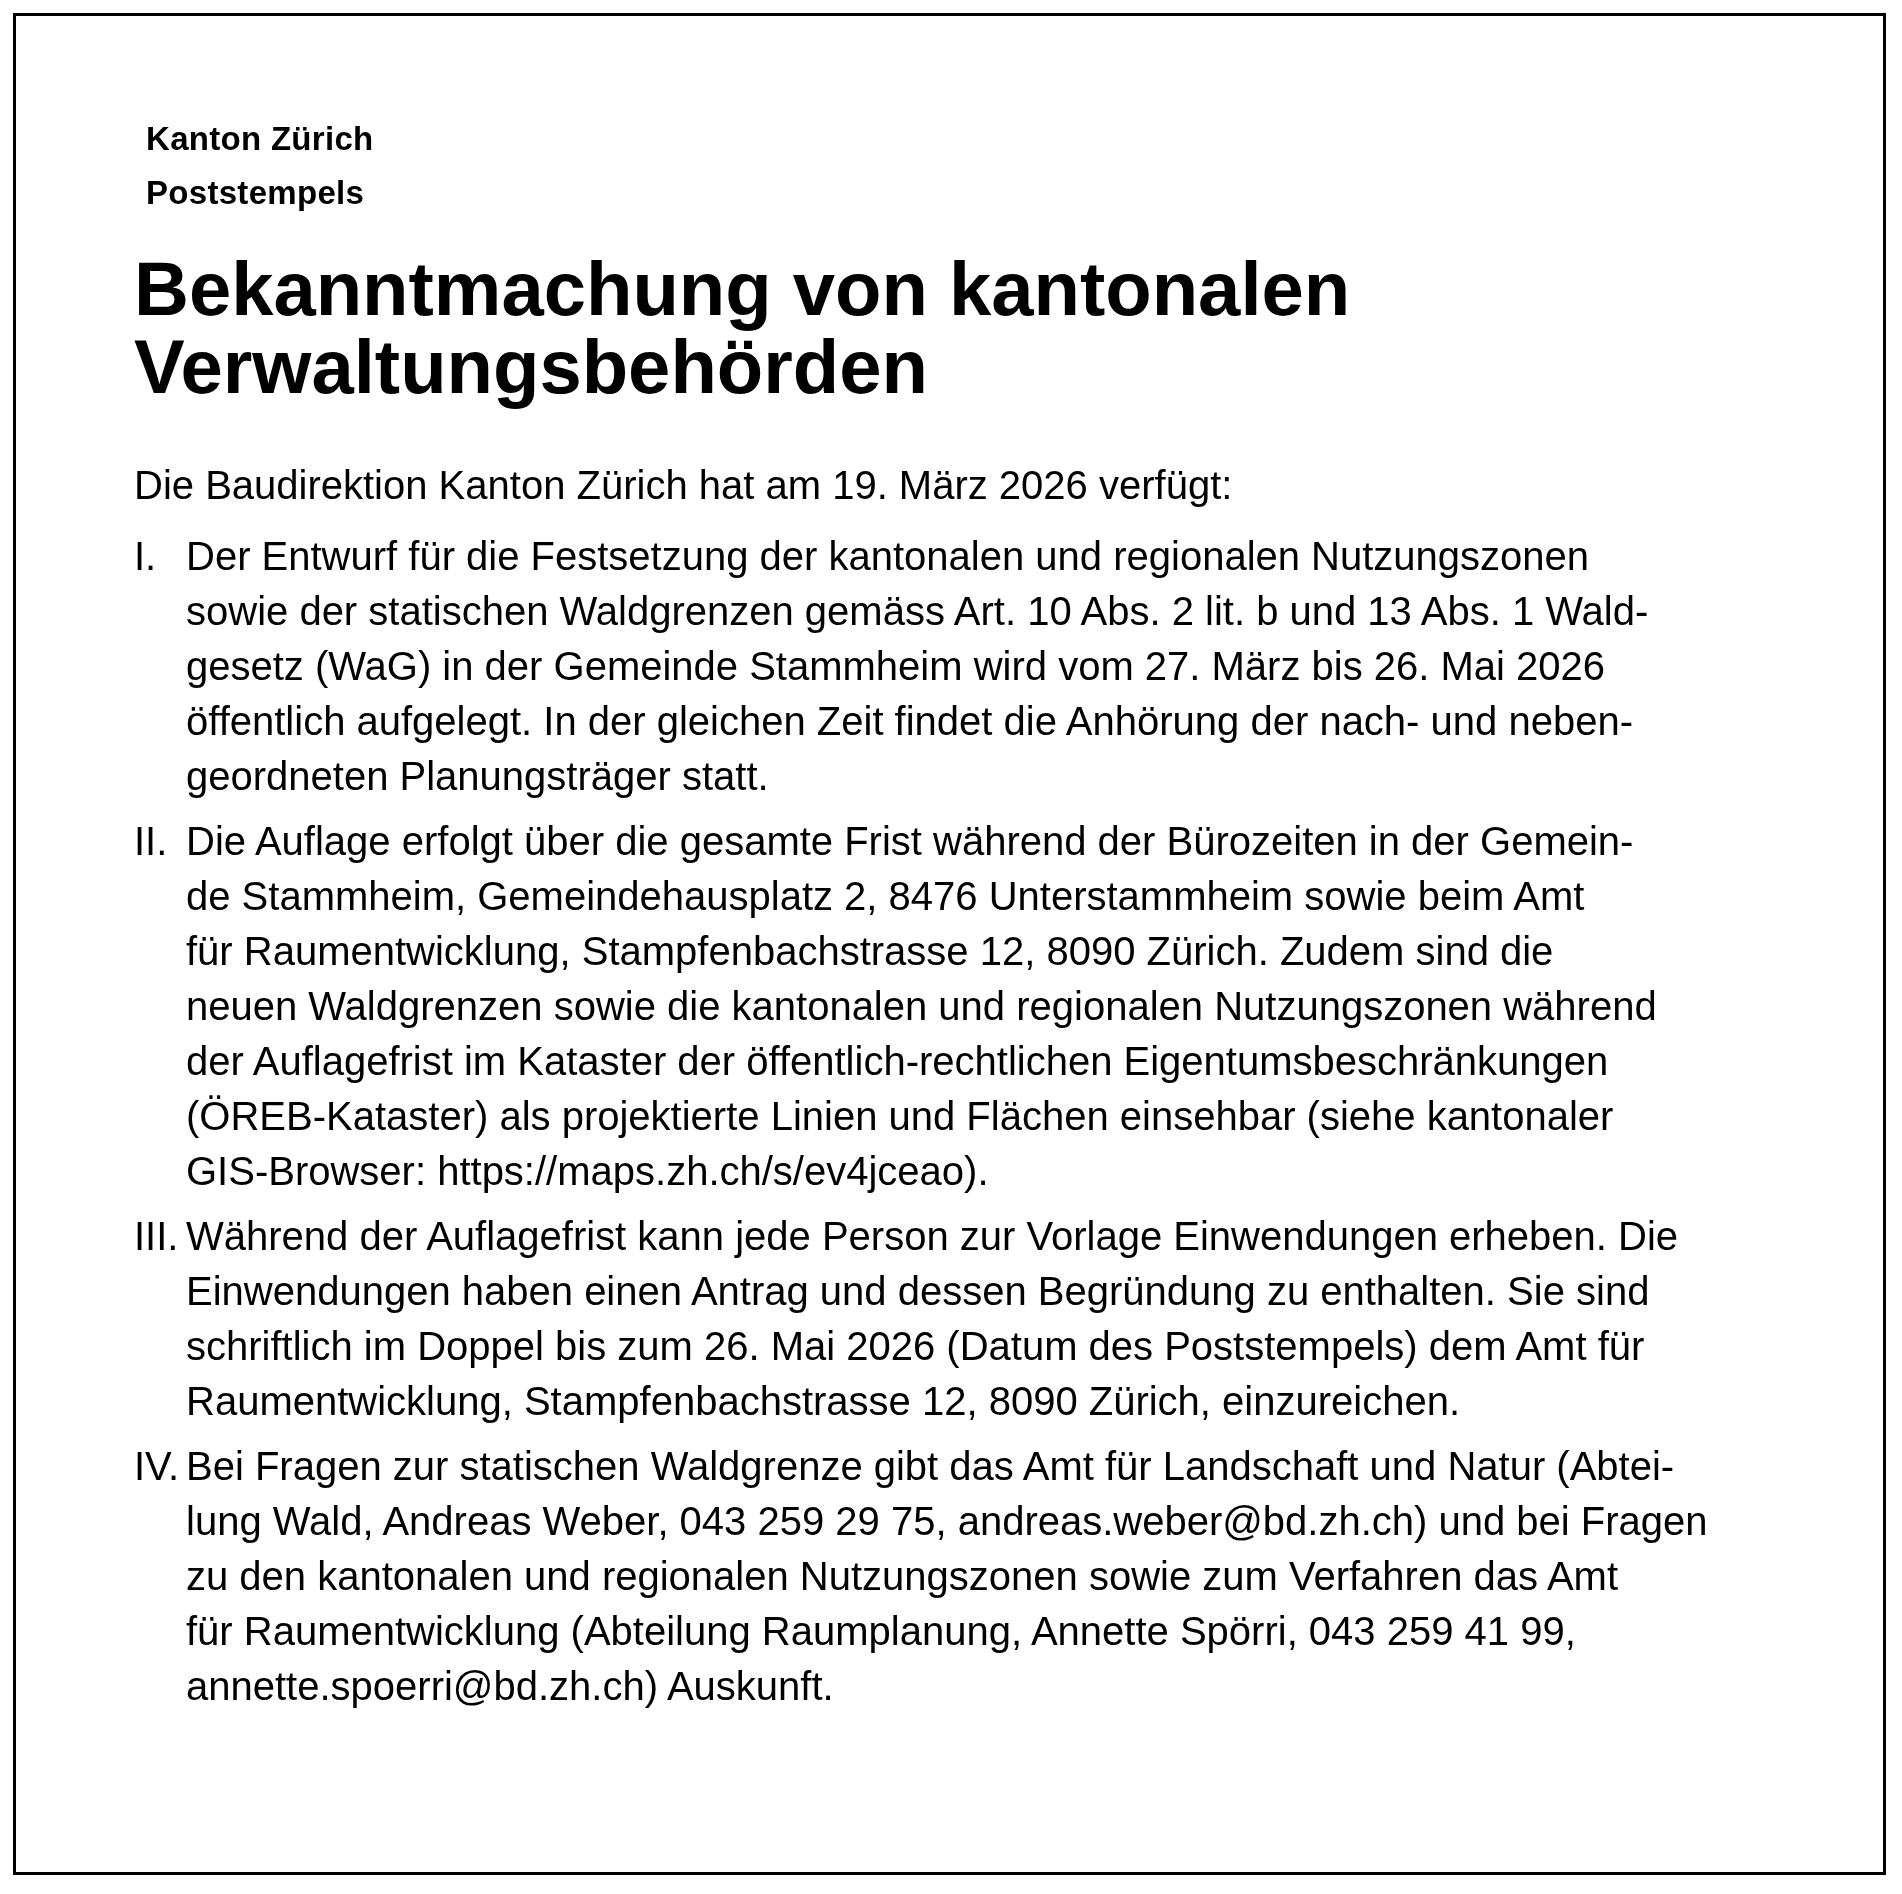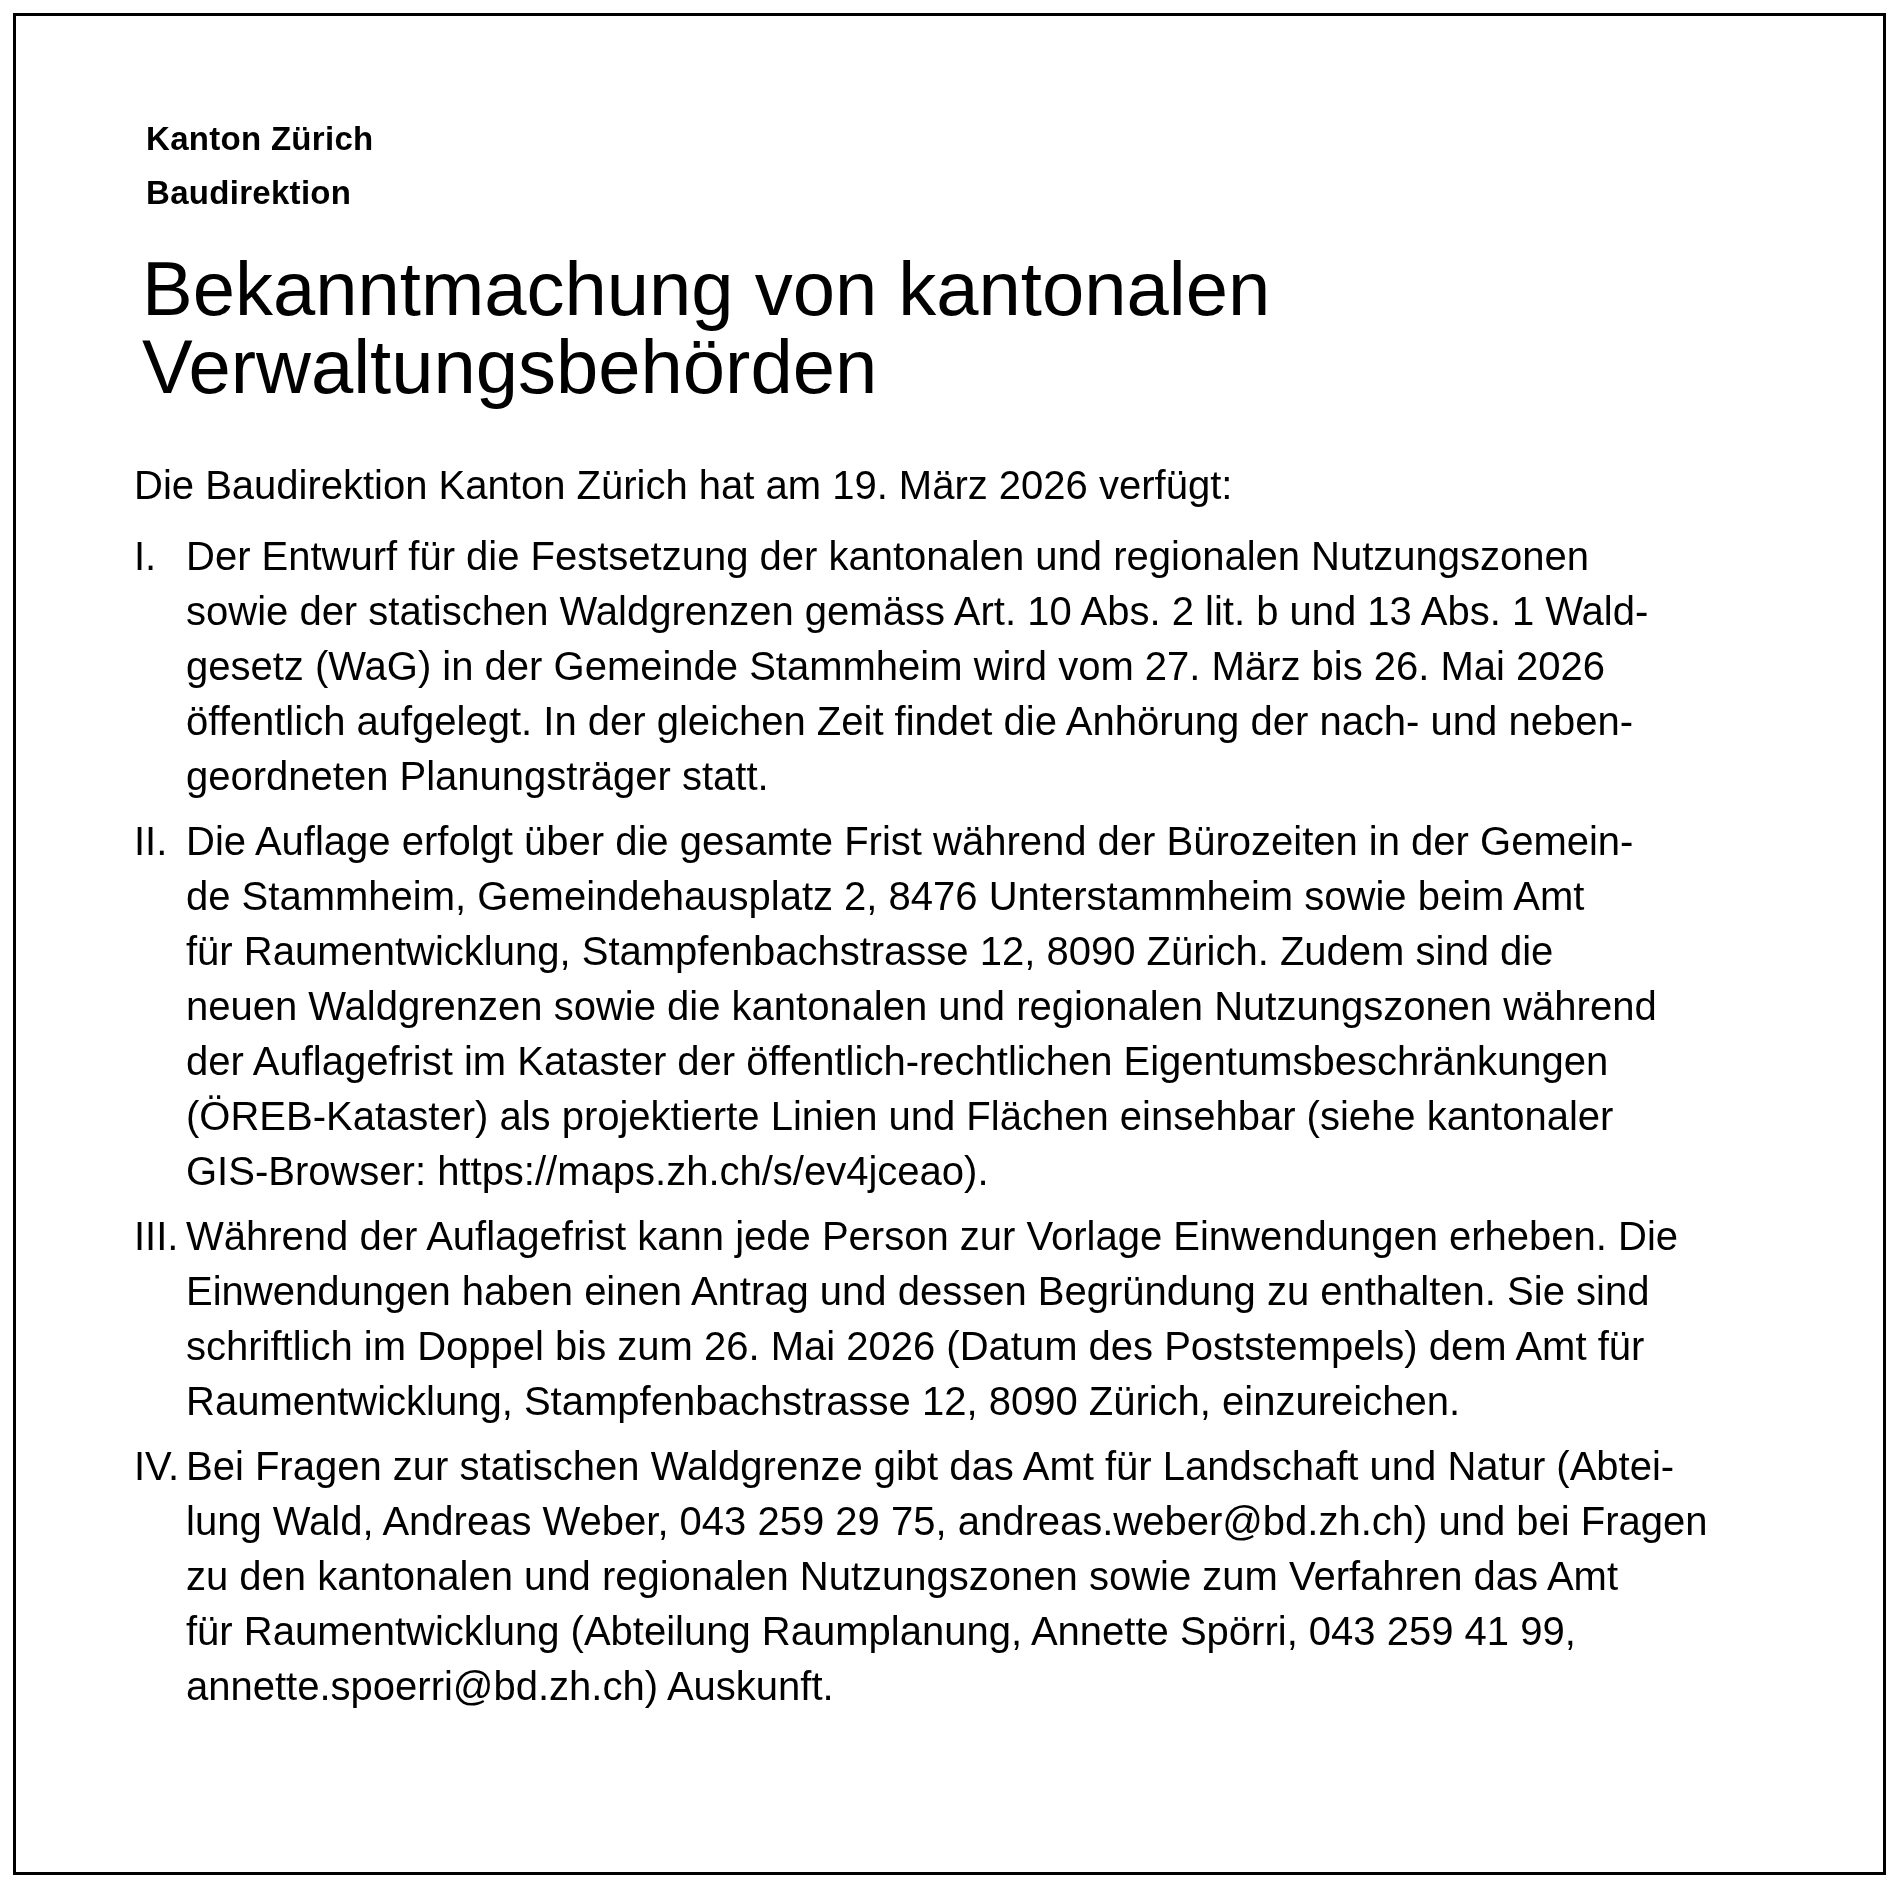--- a/index.html
+++ b/index.html
@@ -33,23 +33,23 @@
     padding-top: 106px;
   }
   .org {
     font-size: 33px;
     font-weight: bold;
     line-height: 42px;
     letter-spacing: 0.3px;
   }
   .org div { margin: 12px; }
   .title {
-    margin: 36px 0 0 8px;
+    margin: 36px 0 0 0;
     font-size: 76px;
-    font-weight: normal;
+    font-weight: bold;
     line-height: 78px;
     letter-spacing: 0px;
     white-space: pre-line;
   }
   .subtitle {
     margin: 8px 0 0 0;
     font-size: 43px;
     font-weight: bold;
     line-height: 50px;
     white-space: pre-line;
@@ -80,21 +80,21 @@
 </style>
 </head>
 <body>
 
 <div class="frame"></div>
 
 <div class="content">
 
   <div class="org">
     <div>Kanton Zürich</div>
-    <div>Baudirektion</div>
+    <div>Poststempels</div>
   </div>
 
   <h1 class="title">Bekanntmachung von kantonalen
 Verwaltungsbehörden</h1>
 
 
   <p class="intro">Die Baudirektion Kanton Zürich hat am 19. März 2026 verfügt:</p>
 
   <div class="items">
 

